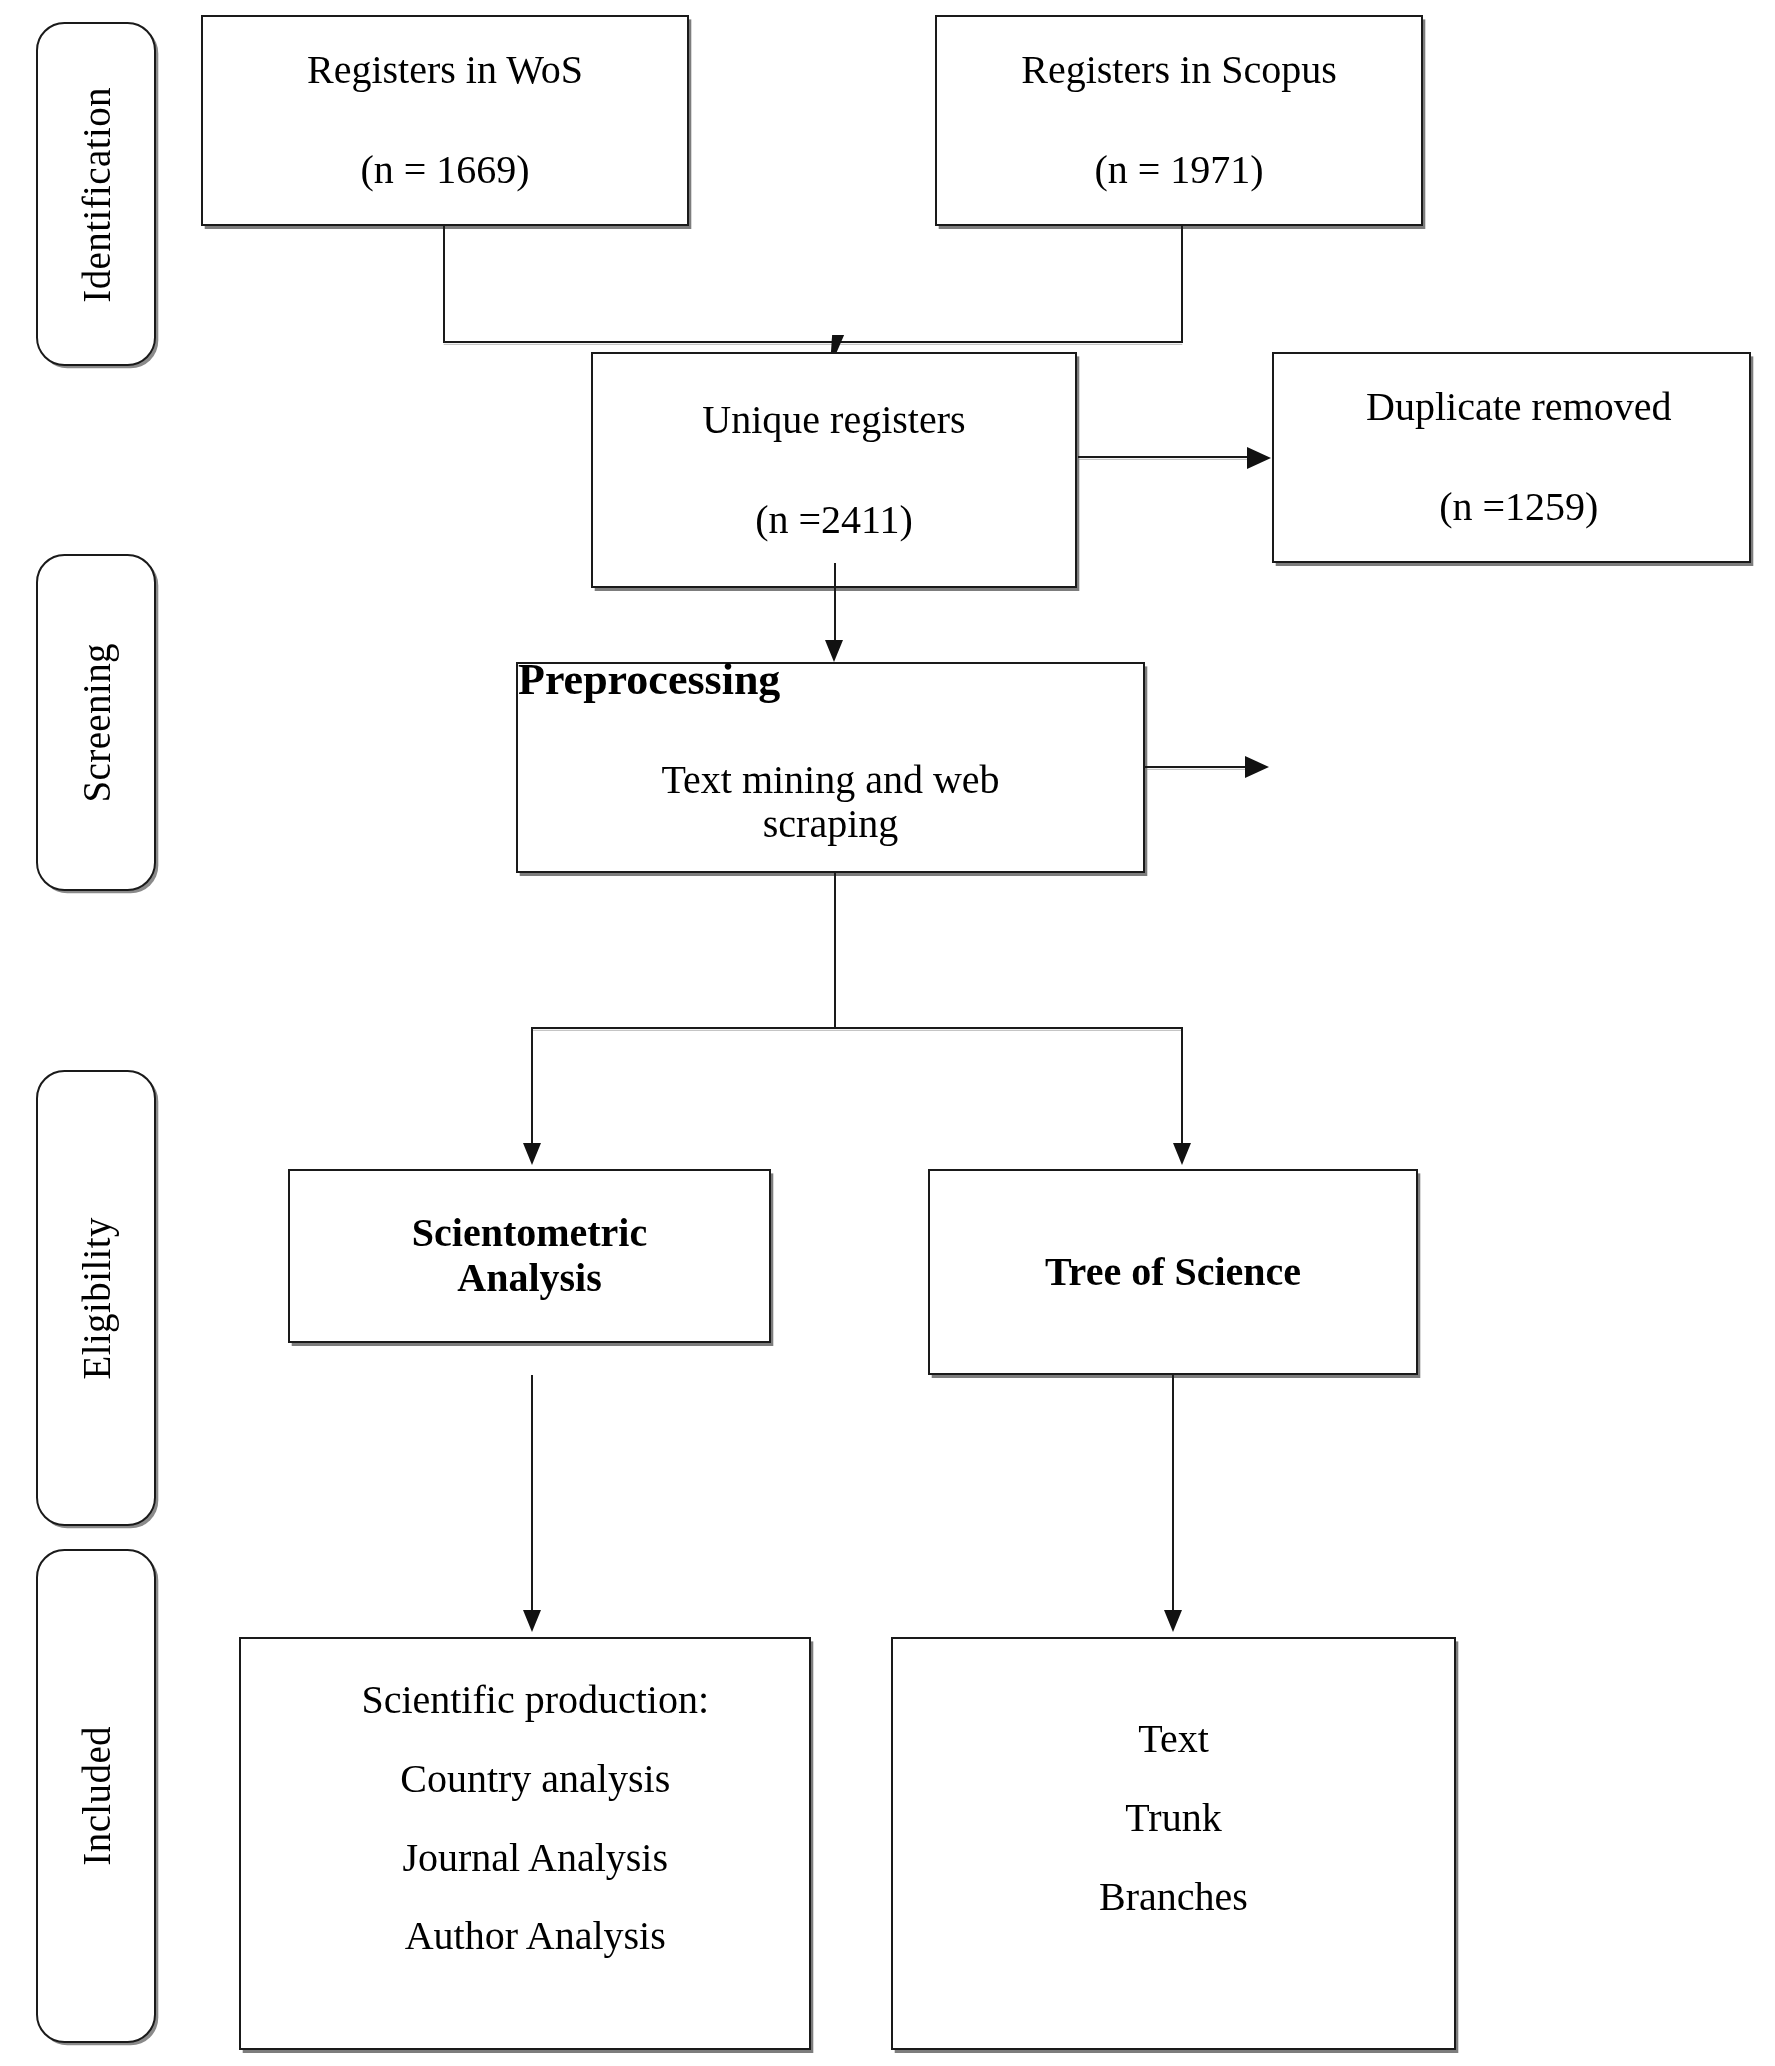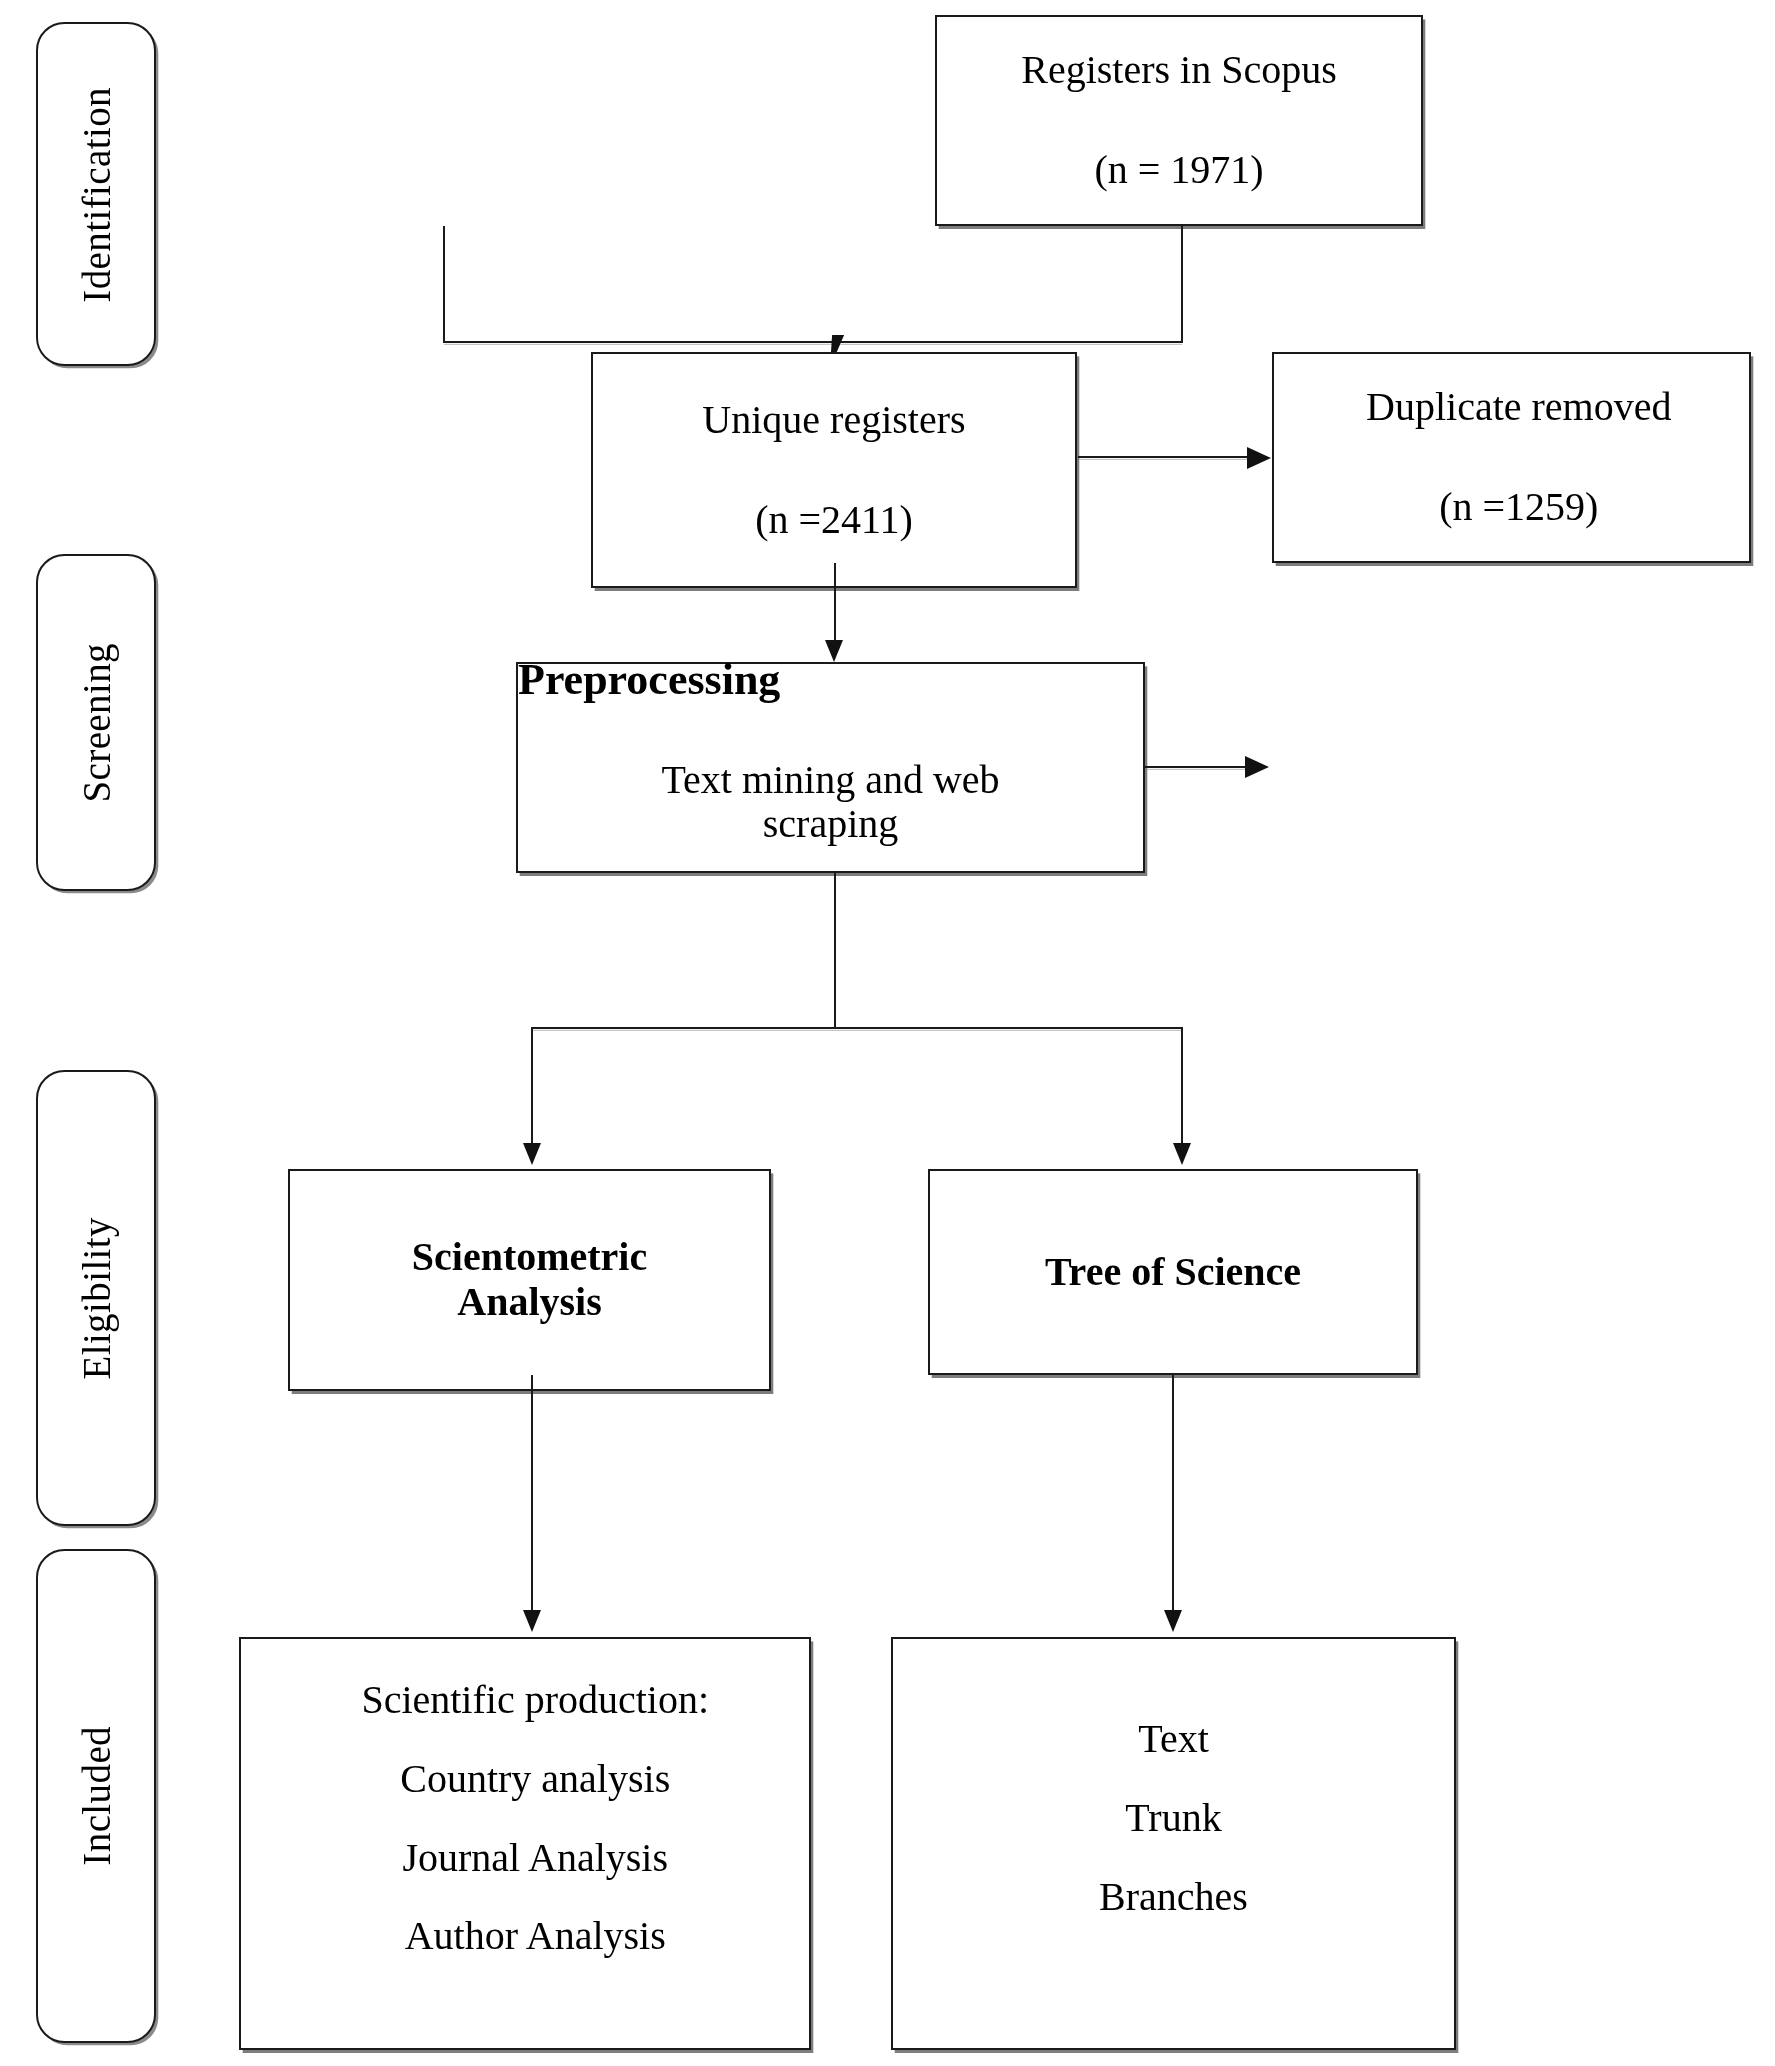--- a/index.html
+++ b/index.html
@@ -124,20 +124,27 @@
   </div>
 
   <div class="stage-pill" style="left:36px; top:1070px; width:120px; height:456px;">
     <span class="stage-label">Eligibility</span>
   </div>
 
   <div class="stage-pill" style="left:36px; top:1549px; width:120px; height:494px;">
     <span class="stage-label">Included</span>
   </div>
 
+  <div class="flow-box" style="left:201px; top:15px; width:488px; height:211px;">
+    <div class="line">
+      <span>Registers in </span><span class="bold">WoS</span>
+    </div>
+    <div class="gap-lg"></div>
+    <div class="line">(n = 1669)</div>
+  </div>
 
   <div class="flow-box" style="left:935px; top:15px; width:488px; height:211px;">
     <div class="line">
       <span>Registers in </span><span class="bold">Scopus</span>
     </div>
     <div class="gap-lg"></div>
     <div class="line">(n = 1971)</div>
   </div>
 
   <div class="conn-v" style="left:443px; top:226px; height:117px;"></div>
@@ -175,21 +182,21 @@
   <div class="conn-h" style="left:1145px; top:766px; width:102px;"></div>
   <div class="arrow-right" style="left:1245px; top:756px;"></div>
 
   <div class="conn-v" style="left:834px; top:873px; height:156px;"></div>
   <div class="conn-h" style="left:531px; top:1027px; width:652px;"></div>
   <div class="conn-v" style="left:531px; top:1027px; height:120px;"></div>
   <div class="conn-v" style="left:1181px; top:1027px; height:120px;"></div>
   <div class="arrow-down" style="left:523px; top:1143px;"></div>
   <div class="arrow-down" style="left:1173px; top:1143px;"></div>
 
-  <div class="flow-box" style="left:288px; top:1169px; width:483px; height:222px;">
+  <div class="flow-box" style="left:288px; top:1169px; width:483px; height:174px;">
     <div class="line bold">Scientometric</div>
     <div class="line bold">Analysis</div>
   </div>
 
   <div class="flow-box" style="left:928px; top:1169px; width:490px; height:206px;">
     <div class="line bold">Tree of Science</div>
   </div>
 
   <div class="conn-v" style="left:531px; top:1375px; height:239px;"></div>
   <div class="arrow-down" style="left:523px; top:1610px;"></div>

